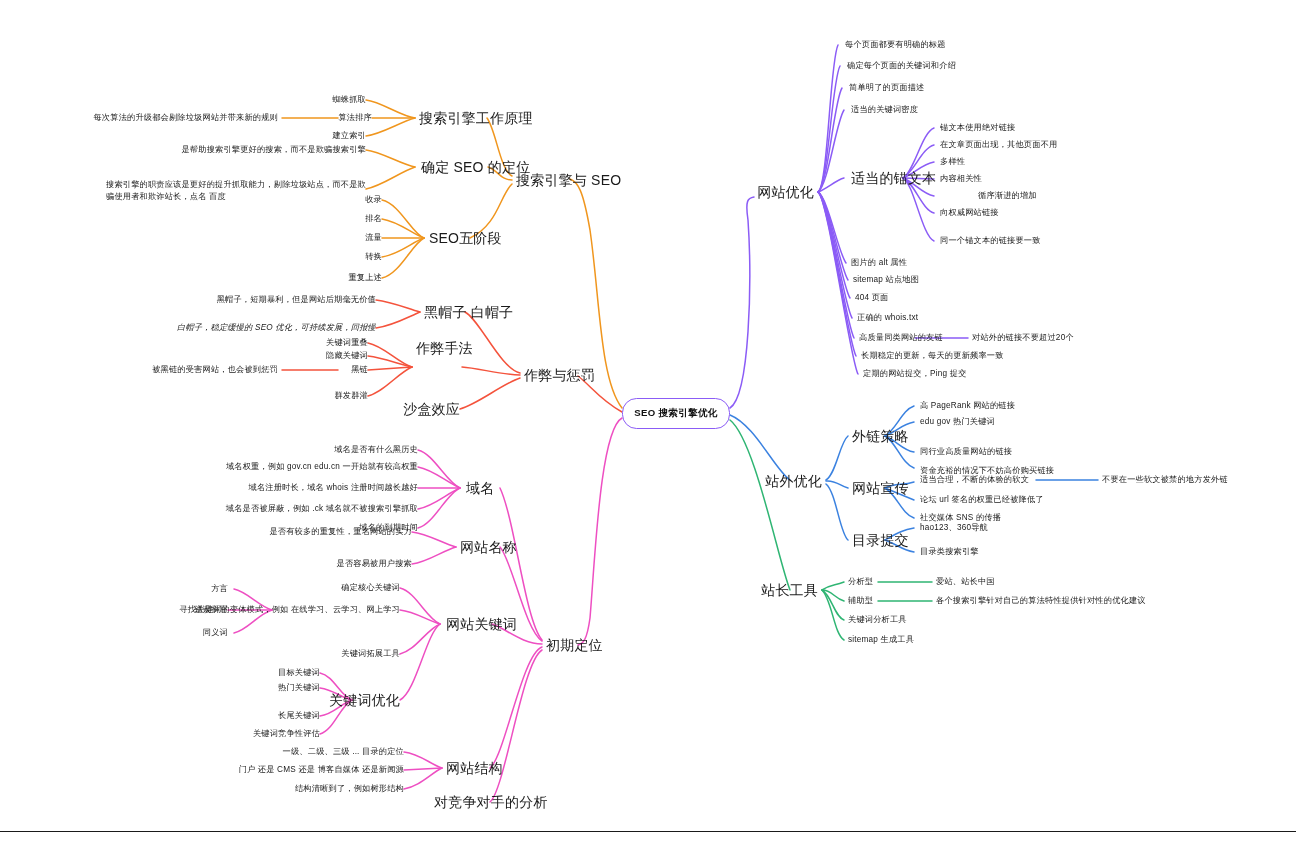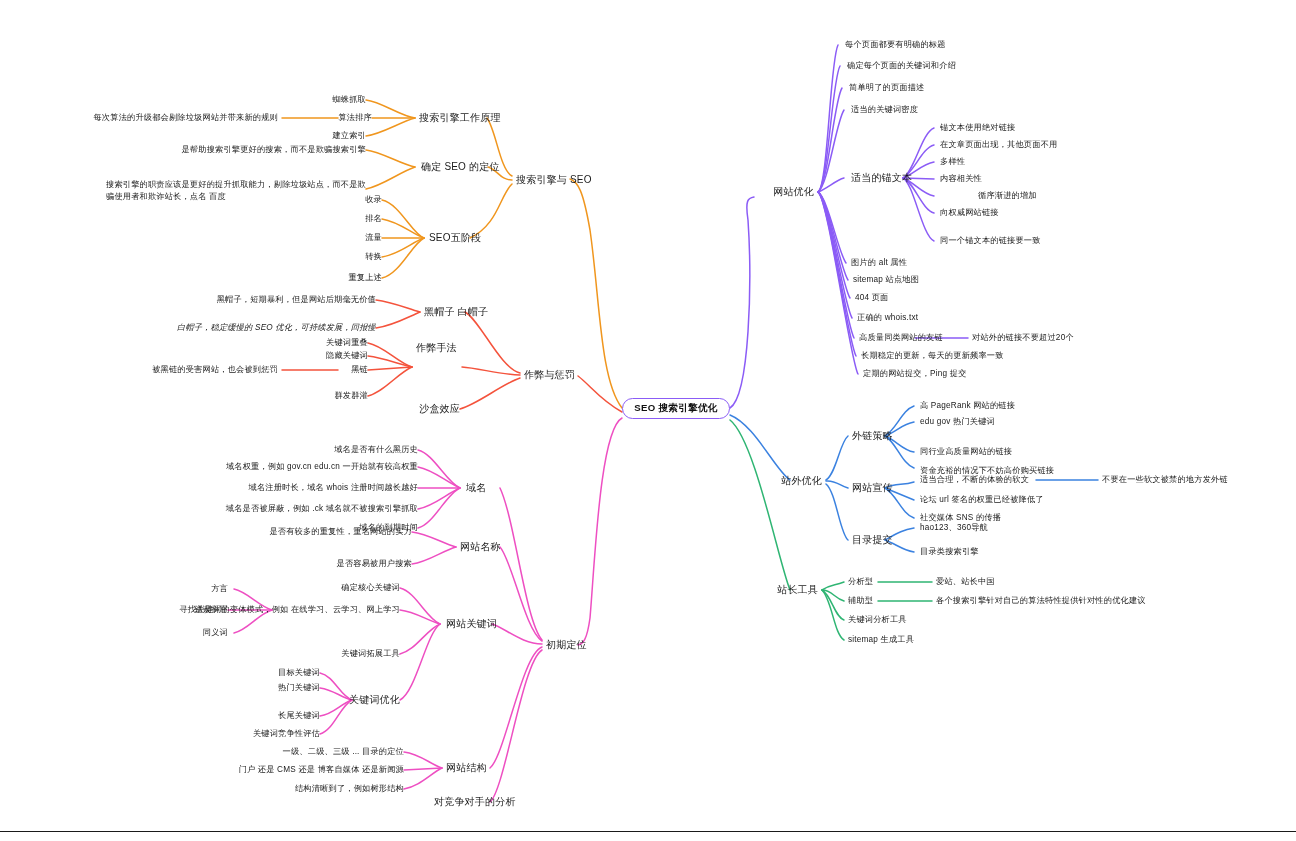--- a/index.html
+++ b/index.html
@@ -25,25 +25,25 @@
     position: absolute;
     white-space: nowrap;
     font-size: 8.2px;
     line-height: 1.45;
     color: #1a1a1a;
     letter-spacing: 0.2px;
     transform: translateY(-50%);
   }
   .node.anchor-end { transform: translate(-100%, -50%); }
   .node.wrap { white-space: normal; width: 150px; }
-  .node.lvl2 { font-size: 10px; }
+  .node.lvl2 { font-size: 14px; }
   .root {
     position: absolute;
     left: 622px; top: 398px;
-    width: 108px; height: 21px;
+    width: 108px; height: 31px;
     border: 1.6px solid #8b5cf6;
     border-radius: 14.5px;
     background: #ffffff;
     display: flex;
     align-items: center;
     justify-content: center;
     font-size: 9.6px;
     font-weight: bold;
     color: #111;
     letter-spacing: 0.3px;

